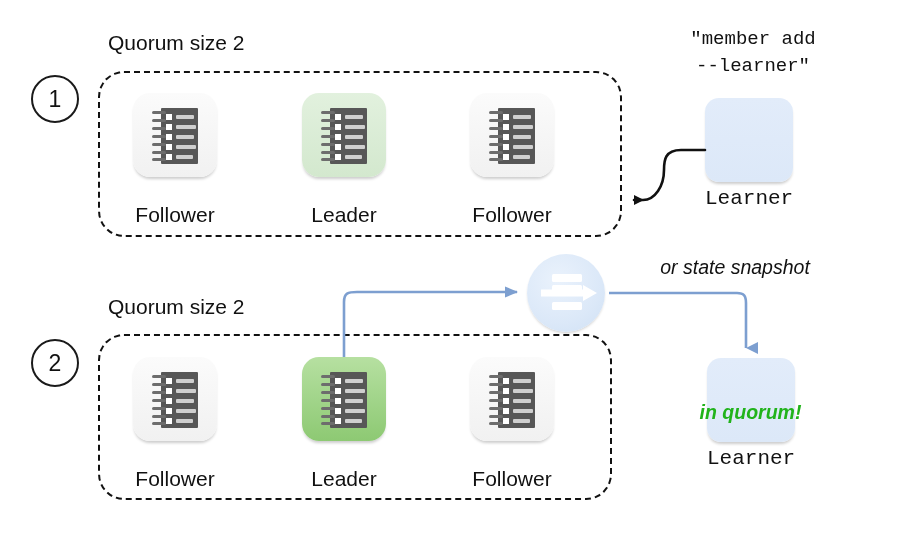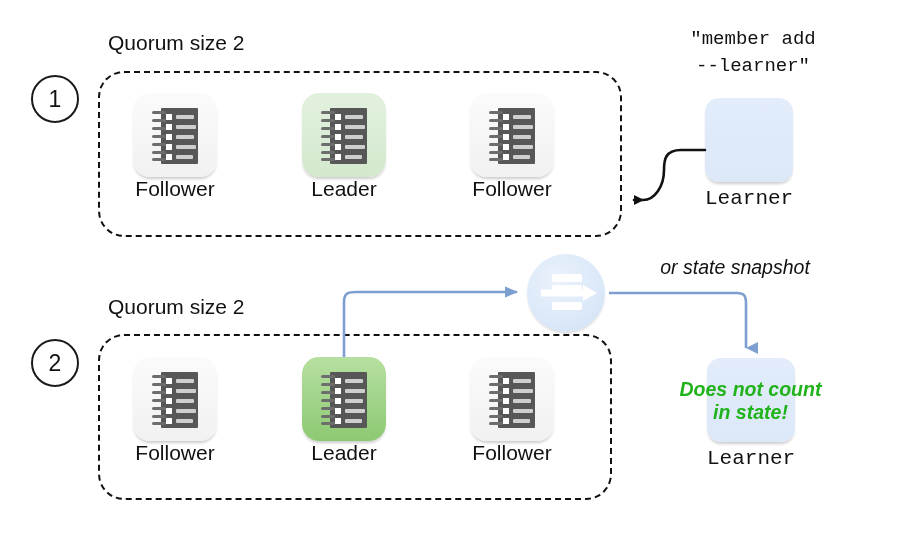--- a/index.html
+++ b/index.html
@@ -18,21 +18,21 @@
 
   .quorum-caption{position:absolute;font-size:21px;color:#111;white-space:nowrap;}
 
   
   .node{position:absolute;width:84px;}
   .node-tile{position:relative;width:84px;height:84px;border-radius:17px;
     box-shadow:0 3px 3px -1px rgba(0,0,0,.20);}
   .tile-grey{background:linear-gradient(#fbfbfb,#f1f1f1);}
   .tile-green-soft{background:linear-gradient(#e2f1de,#d3e8ce);}
   .tile-green-strong{background:linear-gradient(#b6e0a1,#8dc973);}
-  .node-label{margin-top:0;text-align:center;font-size:21px;color:#111;
+  .node-label{margin-top:26px;text-align:center;font-size:21px;color:#111;
     white-space:nowrap;}
 
   
   .notepad{position:absolute;left:50%;top:50%;transform:translate(-50%,-50%);
     width:46px;height:58px;}
   .np-body{position:absolute;left:9px;top:2px;width:37px;height:56px;
     background:#575757;border-radius:1px;}
   .np-ring{position:absolute;left:0;width:14px;height:3px;background:#6d6d6d;
     border-radius:1.5px;}
   .np-bullet{position:absolute;left:14px;width:6px;height:6px;background:#fff;}
@@ -254,22 +254,21 @@
     </svg>
   </div>
 
   <div class="learner" style="left:707px;top:358px;">
     <div class="learner-tile"></div>
     <div class="learner-label">Learner</div>
   </div>
 
   <div class="anno" style="left:620px;top:256px;width:230px;">or state snapshot</div>
 
-  <div class="anno-green" style="left:638px;top:378px;width:225px;">Does not count</div>
-  <div class="anno-green" style="left:638px;top:401px;width:225px;">in state!</div>
+  <div class="anno-green" style="left:638px;top:401px;width:225px;">in quorum!</div>
 
   <svg class="overlay" viewBox="0 0 900 552">
     <defs>
       <marker id="arrow-black-left" markerWidth="12" markerHeight="12" refX="10" refY="6" orient="auto" markerUnits="userSpaceOnUse">
         <path d="M10,1 L10,11 L0,6 Z" fill="#111"></path>
       </marker>
       <marker id="arrow-blue-right" markerWidth="14" markerHeight="12" refX="12" refY="6" orient="auto" markerUnits="userSpaceOnUse">
         <path d="M0,0.5 L13,6 L0,11.5 Z" fill="#7d9fd0"></path>
       </marker>
       <marker id="arrow-blue-down" markerWidth="14" markerHeight="13" refX="6.5" refY="12" orient="auto" markerUnits="userSpaceOnUse">

